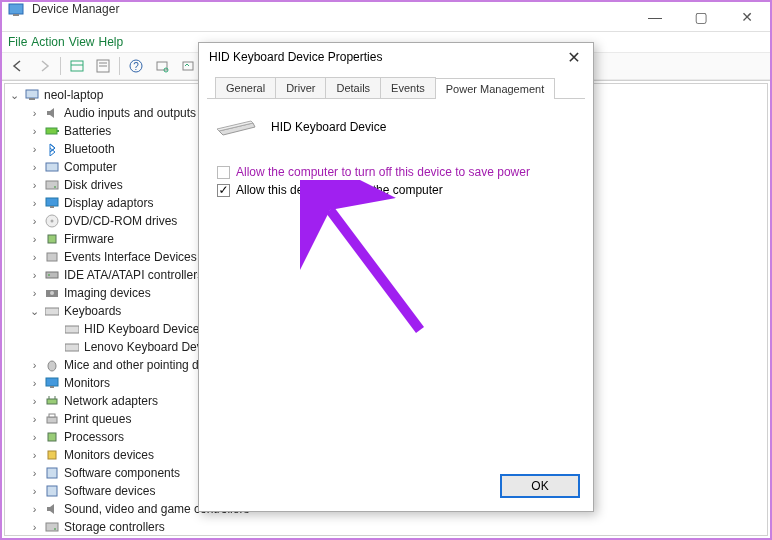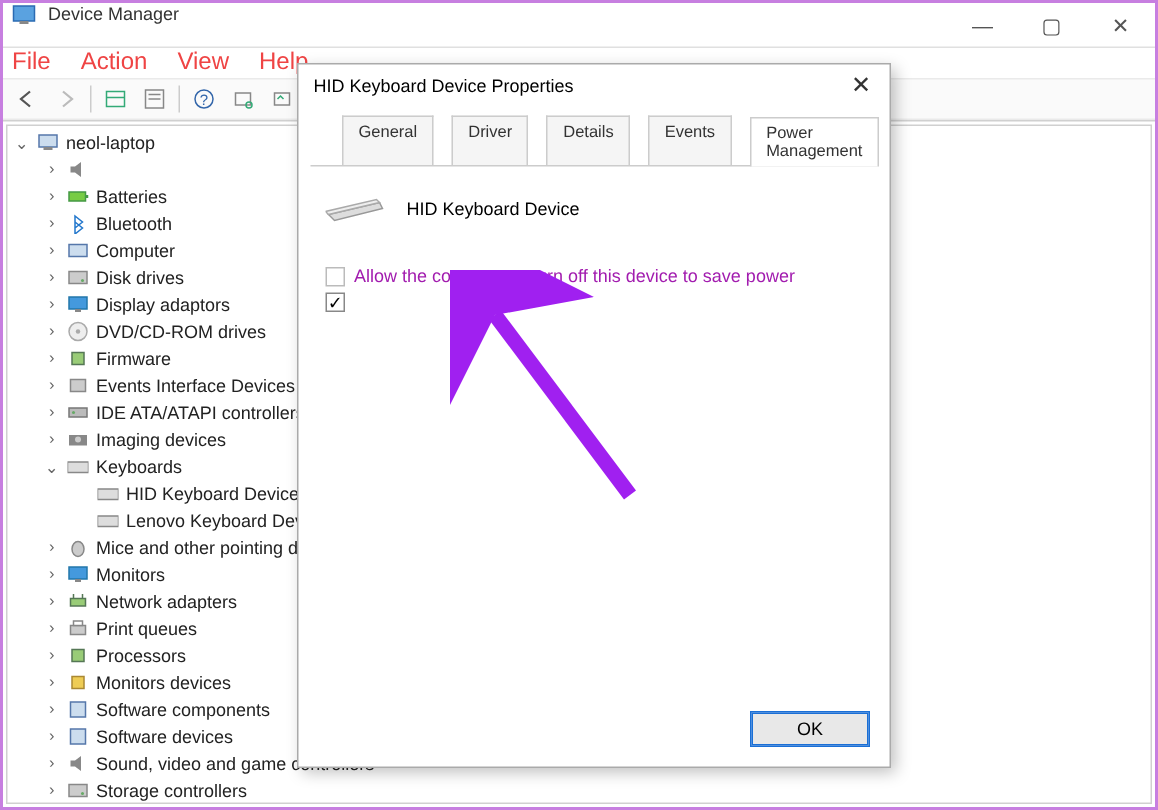--- a/index.html
+++ b/index.html
@@ -6,21 +6,21 @@
 body { background: #fff; width: 772px; height: 540px; overflow: hidden; position: relative; border: 2px solid #c77fe0; }
 
 
 .titlebar { height: 30px; display: flex; align-items: flex-start; padding: 0 0 0 6px; border-bottom: 1px solid #e0e0e0; }
 .titlebar .app-icon { width: 16px; height: 16px; margin-right: 8px; }
 .titlebar .title { font-size: 12px; color: #333; flex: 1; }
 .win-controls { display: flex; height: 100%; }
 .win-controls div { width: 46px; display: flex; align-items: center; justify-content: center; font-size: 14px; color: #555; }
 
 
-.menubar { height: 20px; display: flex; align-items: center; padding-left: 6px; gap: 20px; font-size: 16px; color: #ef4444; }
+.menubar { height: 20px; display: flex; align-items: center; padding-left: 6px; gap: 4px; font-size: 12px; color: #15803d; }
 
 
 .toolbar { height: 28px; display: flex; align-items: center; padding-left: 4px; gap: 2px; border-top: 1px solid #eaeaea; border-bottom: 1px solid #eaeaea; background: #fafafa; }
 .toolbar .tbtn { width: 24px; height: 24px; display: flex; align-items: center; justify-content: center; }
 .toolbar .sep { width: 1px; height: 18px; background: #ccc; margin: 0 2px; }
 
 
 .content { display: flex; height: calc(540px - 30px - 20px - 28px - 4px); border-top: 1px solid #d0d0d0; }
 .tree-wrap { width: 100%; border: 1px solid #d0d0d0; margin: 2px; overflow: hidden; font-size: 12px; color: #222; }
 .tree { padding: 2px 0 2px 4px; }
@@ -29,21 +29,21 @@
 .dev-icon { width: 16px; height: 16px; display: flex; align-items: center; justify-content: center; margin: 0 2px; }
 .children { padding-left: 20px; }
 .subchildren { padding-left: 40px; }
 
 
 .dialog { position: absolute; left: 196px; top: 40px; width: 396px; height: 470px; background: #fff; border: 1px solid #aaa; box-shadow: 3px 3px 10px rgba(0,0,0,0.25); }
 .dlg-titlebar { height: 28px; display: flex; align-items: center; padding: 0 4px 0 10px; font-size: 12px; }
 .dlg-titlebar .t { flex: 1; }
 .dlg-close { width: 30px; text-align: center; font-size: 16px; color: #333; }
 .tabstrip { display: flex; padding-left: 8px; border-bottom: 1px solid #ccc; margin: 6px 8px 0 8px; font-size: 11px; }
-.tab { padding: 4px 10px; border: 1px solid #ccc; border-bottom: none; background: #f5f5f5; margin-right: -1px; color: #333; margin-left: 13px; }
+.tab { padding: 4px 10px; border: 1px solid #ccc; border-bottom: none; background: #f5f5f5; margin-right: -1px; color: #333; }
 .tab.active { background: #fff; position: relative; top: 1px; }
 .dlg-body { padding: 18px 18px 10px 18px; }
 .device-row { display: flex; align-items: center; gap: 14px; margin-bottom: 28px; }
 .kbd-icon { width: 40px; height: 20px; }
 .device-name { font-size: 12px; }
 .chk-row { display: flex; align-items: center; gap: 6px; font-size: 12px; margin-bottom: 4px; }
 .chk-row.disabled { color: #a21caf; }
 .chkbox { width: 13px; height: 13px; border: 1px solid #888; display: flex; align-items: center; justify-content: center; font-size: 12px; line-height: 1; }
 .chkbox.disabled { border-color: #bbb; }
 .dlg-buttons { position: absolute; bottom: 14px; right: 14px; display: flex; gap: 8px; }
@@ -138,20 +138,21 @@
         <span>neol-laptop</span>
       </div>
       <div class="children" id="items1">
           <div class="node">
             <span class="expander">›</span>
             <span class="dev-icon">
               <svg width="14" height="14">
                 <path d="M2 5h3l4-3v10l-4-3H2z" fill="#888"></path>
               </svg>
             </span>
+            <span>Audio inputs and outputs</span>
           </div>
           <div class="node">
             <span class="expander">›</span>
             <span class="dev-icon">
               <svg width="14" height="14">
                 <rect x="1" y="4" width="11" height="6" fill="#7c4" stroke="#494"></rect>
                 <rect x="12" y="6" width="2" height="2" fill="#494"></rect>
               </svg>
             </span>
             <span>Batteries</span>
@@ -396,20 +397,21 @@
           </svg>
       </span>
       <span class="device-name">HID Keyboard Device</span>
     </div>
     <div class="chk-row disabled">
       <span class="chkbox disabled"></span>
       <span>Allow the computer to turn off this device to save power</span>
     </div>
     <div class="chk-row">
       <span class="chkbox">✓</span>
+      <span>Allow this device to wake the computer</span>
     </div>
   </div>
   <div class="dlg-buttons">
     <button class="primary">OK</button>
   </div>
 </div>
 
 <svg class="arrow-svg" width="160" height="180">
   <defs>
       <marker id="ah" markerWidth="12" markerHeight="12" refX="3" refY="6" orient="auto">

